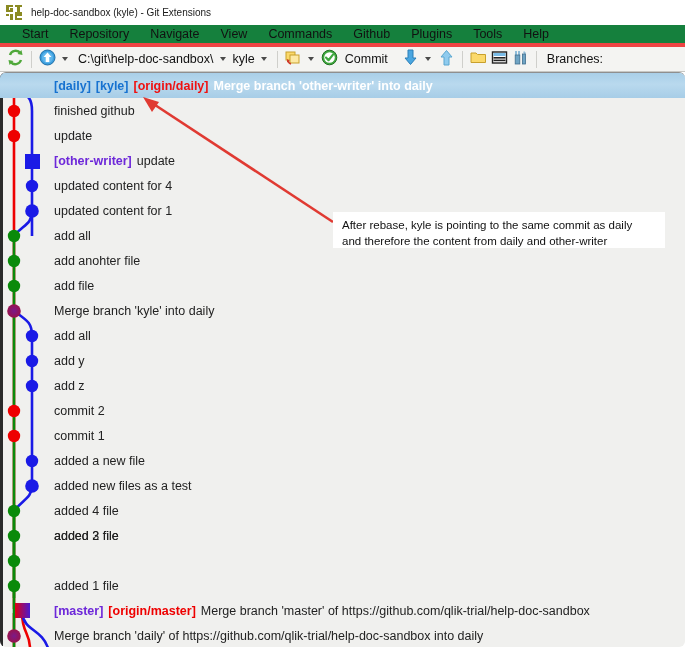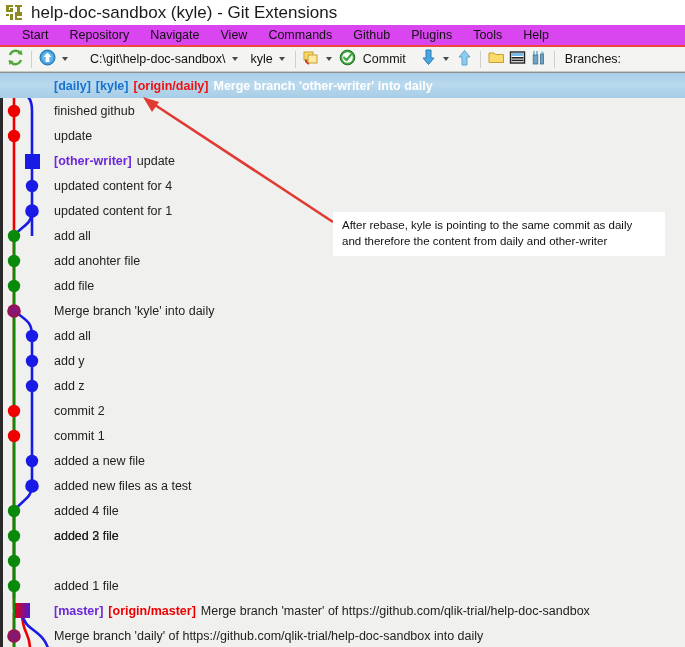--- a/index.html
+++ b/index.html
@@ -24,32 +24,32 @@
     padding-left: 6px;
   }
   .app-icon {
     width: 18px; height: 17px;
     margin-right: 7px;
     position: relative;
     flex: 0 0 auto;
   }
   .app-icon svg { display:block; }
   .title-text {
-    font-size: 17px;
+    font-size: 10px;
     color: #1a1a1a;
     white-space: nowrap;
   }
 
   
   .menubar {
     position: absolute; left: 0; top: 25px; width: 685px; height: 22px;
-    background: #d946ef;
+    background: #15803d;
     display: flex; align-items: center;
     padding-left: 12px;
-    border-bottom: 2px solid #ef4444;
+    border-bottom: 4px solid #ef4444;
   }
   .menu-item {
     font-size: 12.5px;
     color: #111111;
     padding: 2px 11px 2px 10px;
     white-space: nowrap;
     cursor: default;
   }
 
   
@@ -77,34 +77,34 @@
     border-right: 3.5px solid transparent;
     border-top: 4px solid #4a4a4a;
     margin: 0 5px 0 4px;
     flex: 0 0 auto;
     cursor: default;
   }
   .tb-label {
     font-size: 12.5px; color: #111; white-space: nowrap;
     padding: 0 2px;
     flex: 0 0 auto;
-    margin-left: 6px;
-  }
-  .tb-path { margin-left: 15px; }
+  }
+  .tb-path { margin-left: 3px; }
   .tb-commit-label { margin-left: 3px; }
   .tb-branches { margin-left: 3px; }
 
   
   .listpanel {
     position: absolute;
     left: 0; top: 72px;
     width: 685px; height: 575px;
     background: #f0f0ee;
     border-top: 1px solid #8f8f8f;
     overflow: hidden;
+    border-radius: 6px;
   }
   .rows {
     position: absolute; left: 0; top: 0; width: 685px; height: 575px;
   }
   .row {
     position: absolute;
     left: 0; width: 685px; height: 25px;
     display: flex; align-items: center;
     cursor: default;
   }
@@ -138,21 +138,21 @@
   .gutter-line {
     position: absolute; left: 0; top: 0;
     width: 3px; height: 575px;
     background: #2a2a2a;
   }
 
   
   .annotation-box {
     position: absolute;
     left: 333px; top: 212px;
-    width: 332px; height: 44px;
+    width: 332px; height: 36px;
     background: #ffffff;
     padding: 5px 9px 0 9px;
     font-size: 11.5px;
     color: #111;
     line-height: 16px;
     z-index: 6;
   }
   .annotation-box div { white-space: nowrap; }
   .arrow-svg {
     position: absolute;

